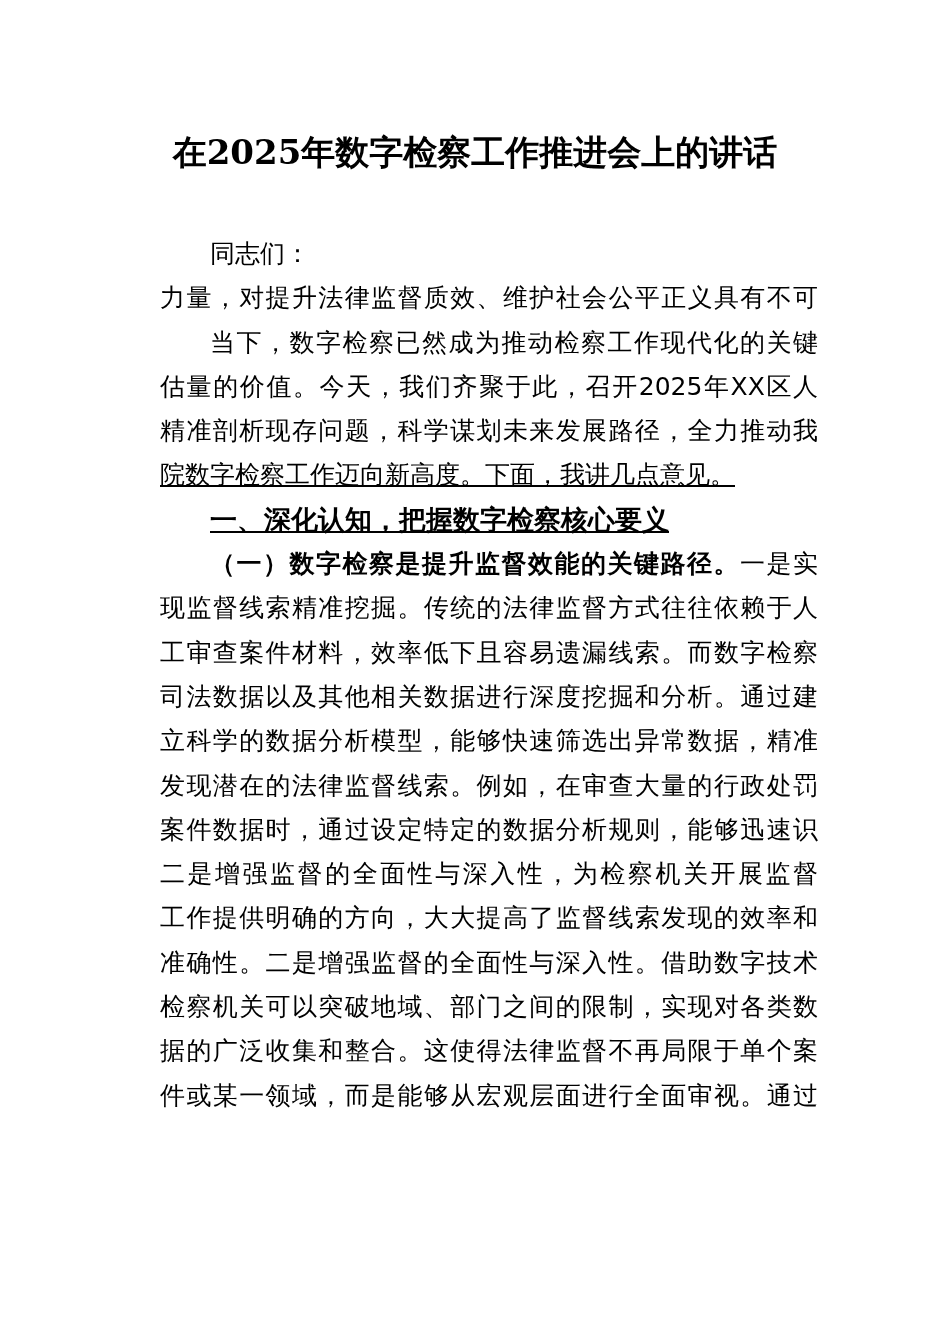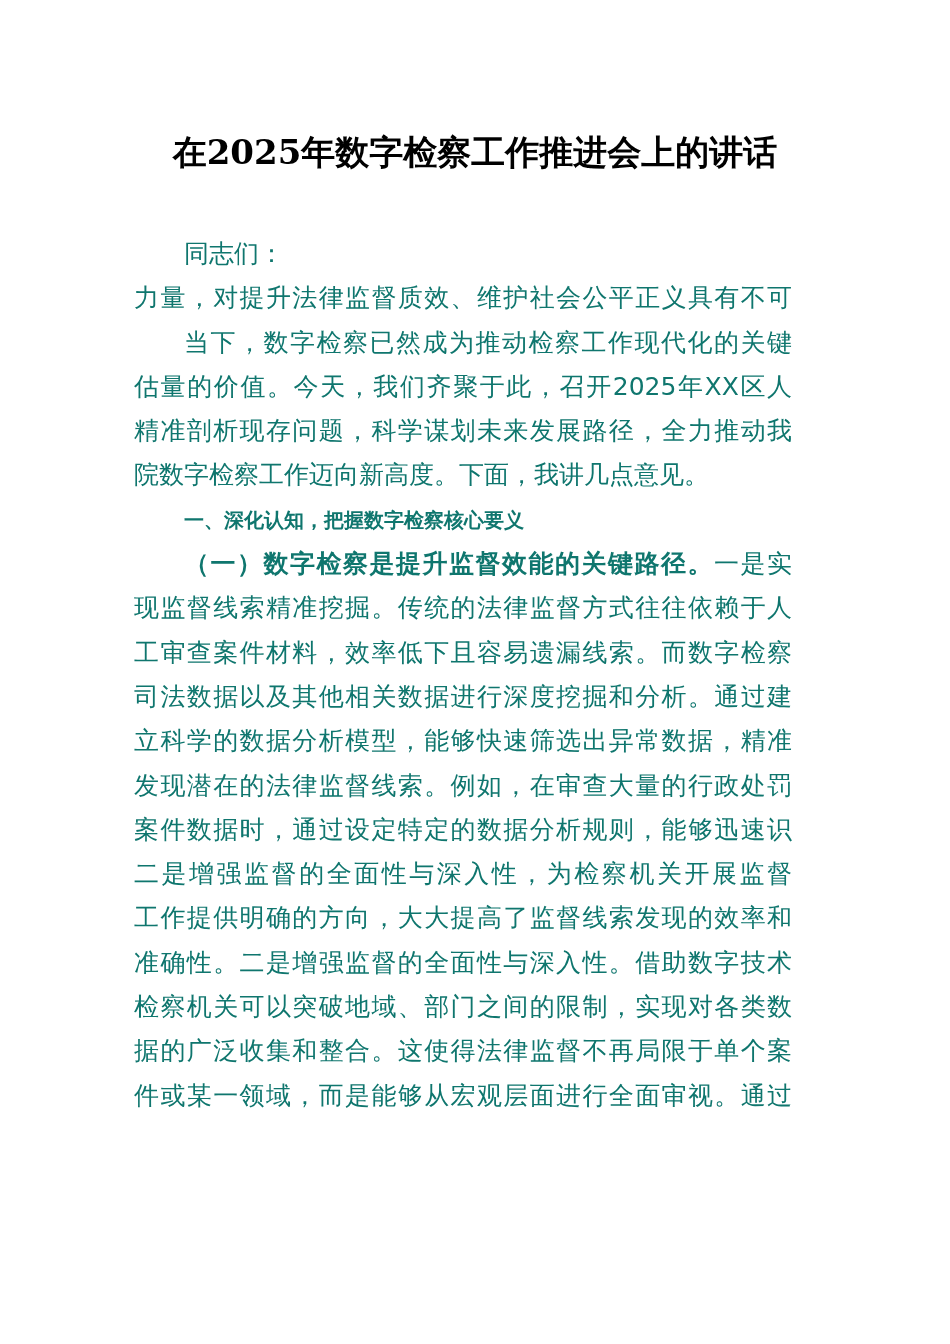--- a/index.html
+++ b/index.html
@@ -4,32 +4,32 @@
   <style>
     html, body { margin: 0; padding: 0; background: #ffffff; }
     body { width: 950px; height: 1344px; position: relative; overflow: hidden; }
     .page { position: absolute; left: 0; top: 0; width: 950px; height: 1344px; background: #ffffff; }
     .title {
       position: absolute; left: 0; top: 124px; width: 950px; text-align: center;
       font-family: "DejaVu Serif", "Liberation Serif", serif;
       font-weight: bold; font-size: 34px; color: #000; letter-spacing: 0px; line-height: 56px;
     }
     .body {
-      position: absolute; left: 134px; top: 232px; width: 658px;
+      position: absolute; left: 160px; top: 232px; width: 658px;
       font-family: "DejaVu Sans", "Liberation Sans", sans-serif;
-      font-size: 25px; color: #0f766e; line-height: 44.3px;
+      font-size: 25px; color: #000000; line-height: 44.3px;
     }
     .line {
       display: block; height: 44.3px; white-space: nowrap;
       text-align: justify; text-align-last: justify;
     }
-    .line.last { text-align: right; text-align-last: left; }
+    .line.last { text-align: right; text-align-last: left; text-decoration: underline; }
     .line.indent { padding-left: 50px; }
     .line.indent-short { padding-left: 50px; text-align-last: left; }
-    .heading { font-weight: bold; font-size: 20px; text-align-last: left; }
+    .heading { font-weight: bold; font-size: 27px; text-align-last: left; text-decoration: underline; }
     .sub { font-weight: bold; }
   </style>
 </head>
 <body>
 
 <div class="page">
   <div class="title">在2025年数字检察工作推进会上的讲话</div>
 
   <div class="body">
     <span class="line indent-short">同志们：</span>

